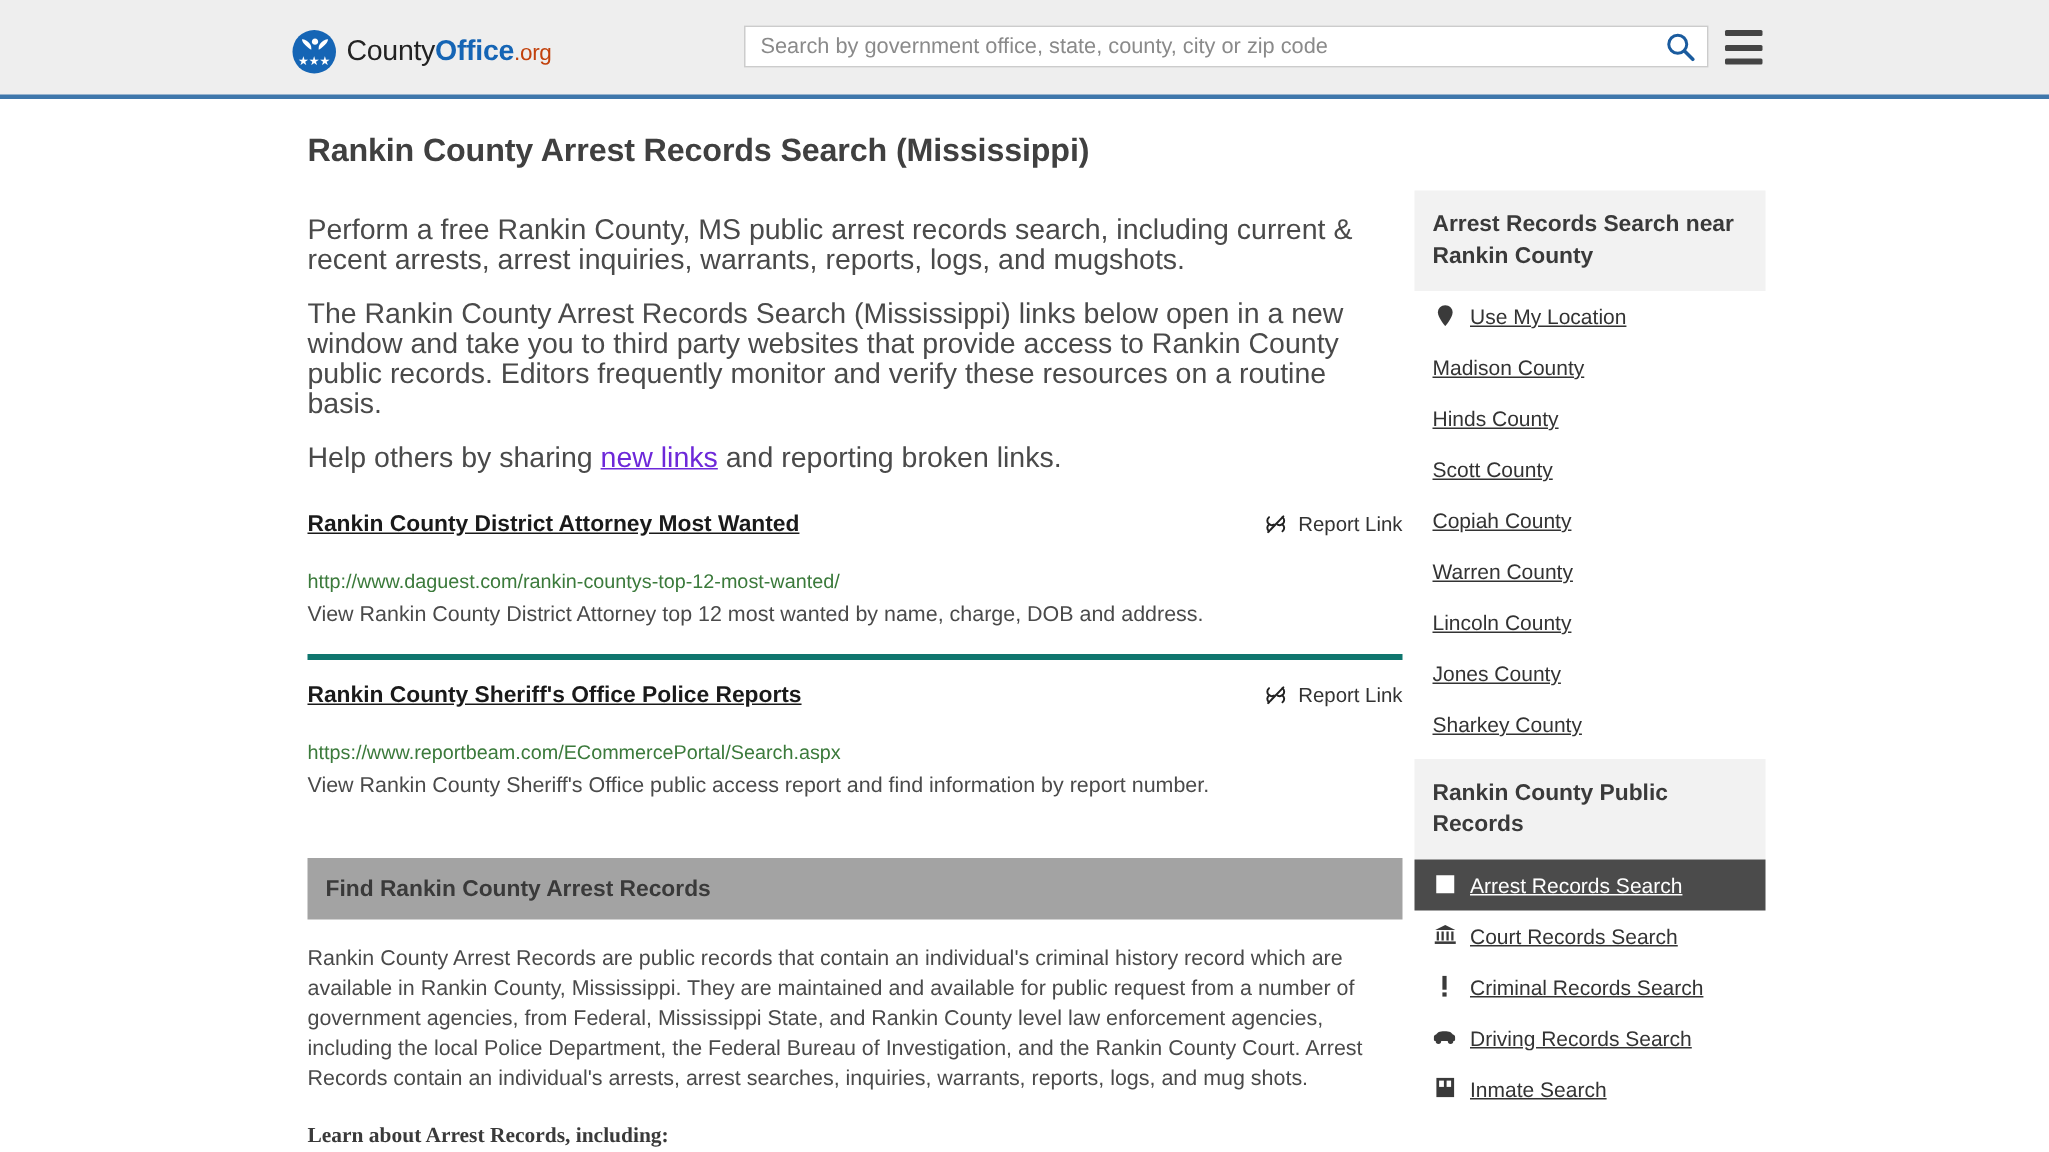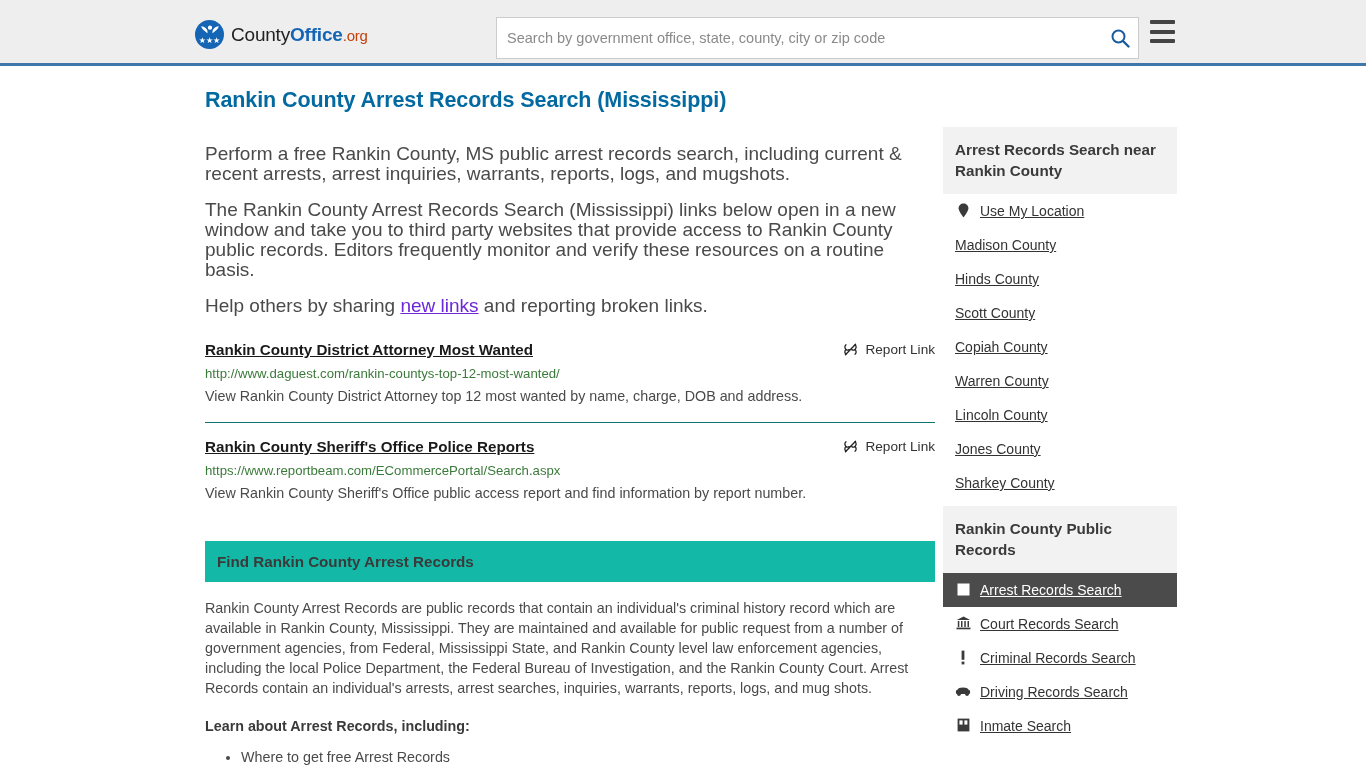--- a/index.html
+++ b/index.html
@@ -54,21 +54,21 @@
     letter-spacing: -0.2px;
     white-space: nowrap;
   }
   .brand-text .b-office { color: #1565b5; font-weight: bold; }
   .brand-text .b-county { font-weight: normal; }
   .brand-text .b-org { font-size: 15px; color: #c2410c; }
 
   .search-wrap {
     position: absolute;
     left: 496px; top: 17px;
-    width: 643px; height: 42px;
+    width: 643px; height: 28px;
     background: #ffffff;
     border: 1px solid #cccccc;
     display: flex; align-items: center;
   }
   .search-input {
     flex: 1 1 auto;
     border: none; outline: none;
     height: 28px;
     padding: 0 8px 0 10px;
     font-family: "Liberation Sans", sans-serif;
@@ -101,21 +101,21 @@
   .page {
     position: relative;
     width: 1366px;
     padding: 0;
   }
   .page-title {
     margin: 0;
     padding: 22px 0 0 205px;
     font-size: 21.5px;
     font-weight: bold;
-    color: #0369a1;
+    color: #404040;
     letter-spacing: -0.1px;
   }
   .columns {
     display: flex;
     align-items: flex-start;
     padding-left: 205px;
     margin-top: 14px;
   }
   .main-col { width: 730px; flex: none; }
   .side-col { width: 234px; flex: none; margin-left: 8px; }
@@ -145,21 +145,21 @@
   .intro a.inline-link {
     color: #6d28d9;
     text-decoration: underline;
     font-weight: normal;
   }
 
   
   .results { margin-top: 24px; }
   .result {
     padding: 0 0 16px 0;
-    border-bottom: 1px solid #0f766e;
+    border-bottom: 4px solid #0f766e;
     margin-bottom: 14px;
   }
   .result:last-child { border-bottom: none; }
   .result-head {
     display: flex;
     align-items: flex-start;
     justify-content: space-between;
   }
   .result-title {
     font-size: 15.2px;
@@ -173,52 +173,53 @@
     display: flex;
     align-items: flex-end;
     gap: 7px;
     font-size: 13.6px;
     color: #333333;
     white-space: nowrap;
     cursor: pointer;
     padding-top: 2px;
   }
   .result-url {
-    margin-top: 5px;
+    margin-top: 19px;
     font-size: 13.2px;
     color: #3b7a3b;
     line-height: 17px;
     word-break: break-all;
   }
   .result-desc {
     margin-top: 4px;
     font-size: 14.3px;
     color: #4a4a4a;
     line-height: 20px;
   }
 
   
   .section { margin-top: 22px; }
   .section-head {
-    background: #14b8a6;
+    background: #a3a3a3;
     padding: 12px 12px;
     font-size: 15.2px;
     font-weight: bold;
     color: #3a3a3a;
   }
   .section-body p {
     margin: 16px 0 0 0;
     font-size: 14.3px;
     line-height: 20px;
     color: #4a4a4a;
   }
   .section-body p.lead-bold {
     font-weight: bold;
     color: #3a3a3a;
     margin-top: 18px;
+    font-family: Liberation Serif, serif;
   }
   .section-body ul {
     margin: 10px 0 0 0;
     padding-left: 36px;
   }
   .section-body li {
     font-size: 14.3px;
     line-height: 22px;
     color: #4a4a4a;
   }

